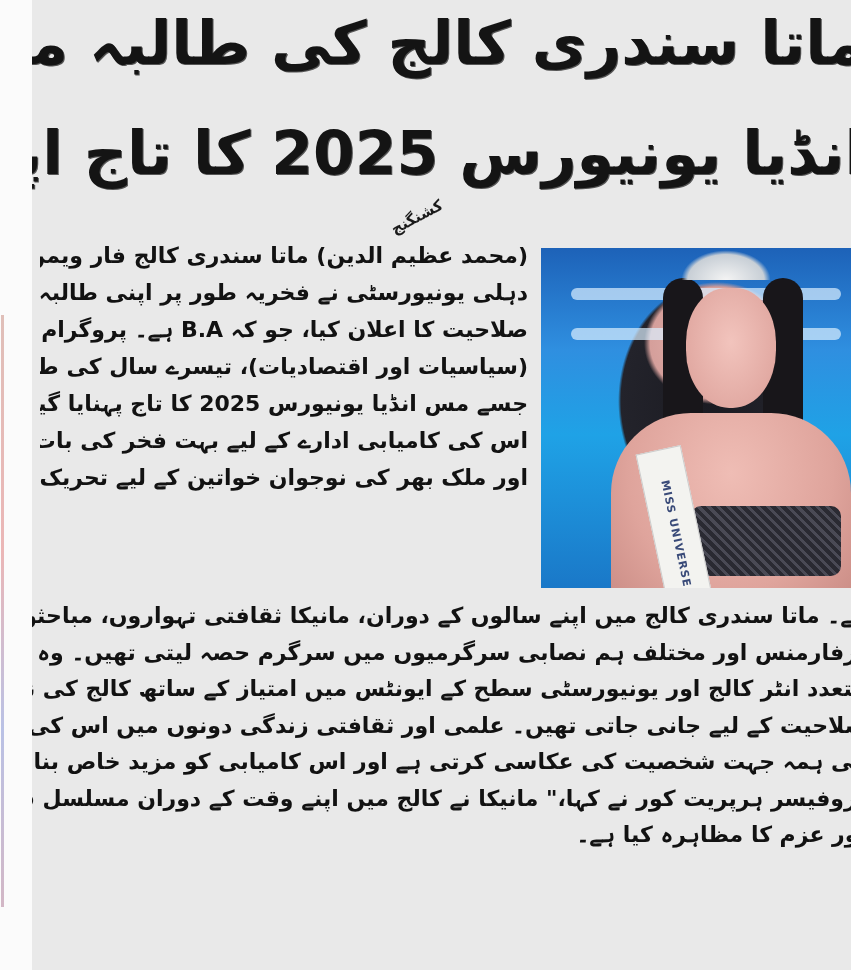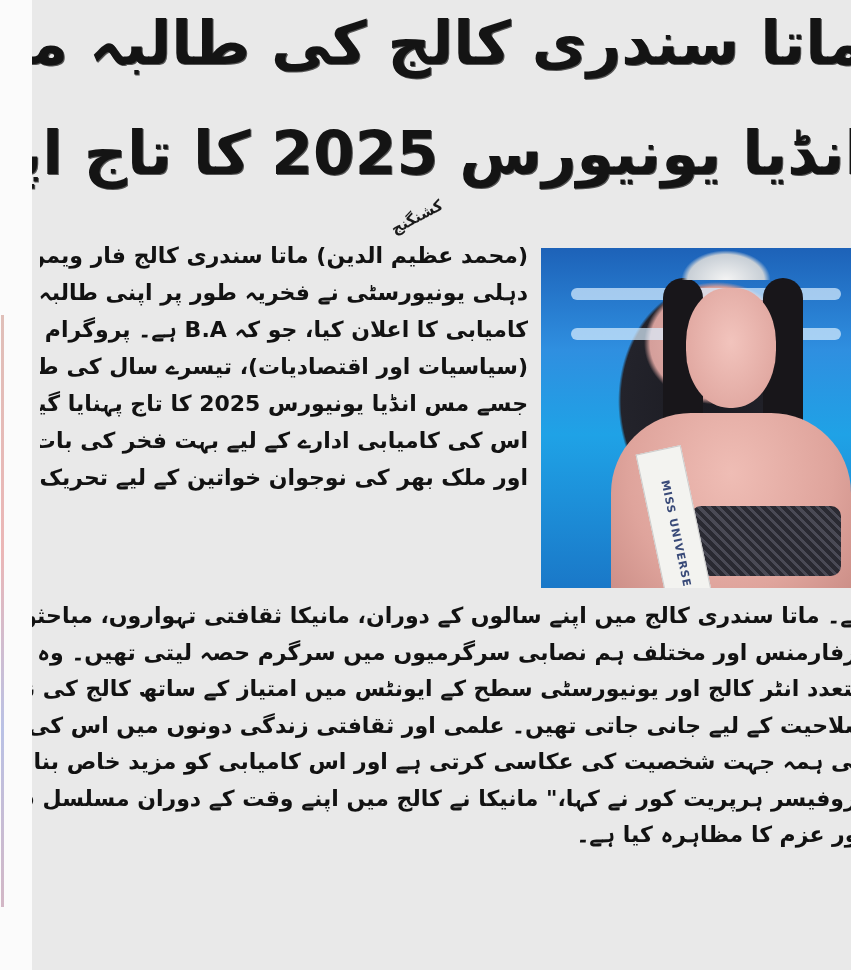--- a/index.html
+++ b/index.html
@@ -102,21 +102,21 @@
 <div class="clipping">
 
   <div class="headline l1">ماتا سندری کالج کی طالبہ مانیکا سوتھرا نے مس</div>
   <div class="headline l2">انڈیا یونیورس 2025 کا تاج اپنے نام کرلیا</div>
 
   <div class="dateline">کشنگنج</div>
 
   <div class="narrow-col">
     <div class="line">(محمد عظیم الدین) ماتا سندری کالج فار ویمن،</div>
     <div class="line">دہلی یونیورسٹی نے فخریہ طور پر اپنی طالبہ مانیکا وشوکرما کی</div>
-    <div class="line">کامیابی کا اعلان کیا، جو کہ B.A ہے۔ پروگرام</div>
+    <div class="line">صلاحیت کا اعلان کیا، جو کہ B.A ہے۔ پروگرام</div>
     <div class="line">(سیاسیات اور اقتصادیات)، تیسرے سال کی طالبہ،</div>
     <div class="line">جسے مس انڈیا یونیورس 2025 کا تاج پہنایا گیا ہے۔</div>
     <div class="line">اس کی کامیابی ادارے کے لیے بہت فخر کی بات ہے</div>
     <div class="line">اور ملک بھر کی نوجوان خواتین کے لیے تحریک کا باعث</div>
   </div>
 
   <div class="photo" title="Miss India Universe 2025 winner wearing crown and sash">
     <div class="stage-band" style="top:40px"></div>
     <div class="stage-band" style="top:80px"></div>
     <div class="hair-l"></div>

